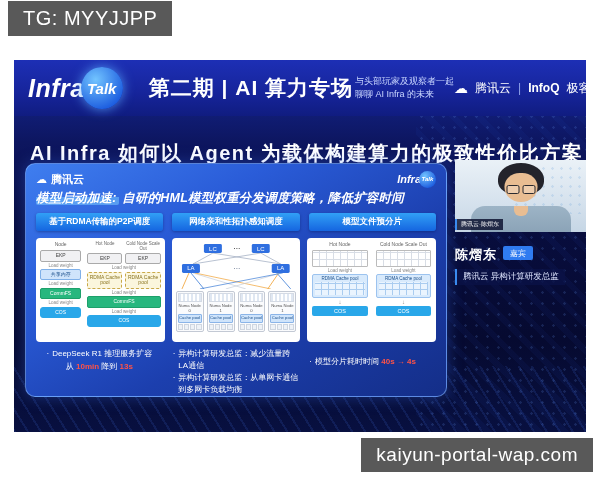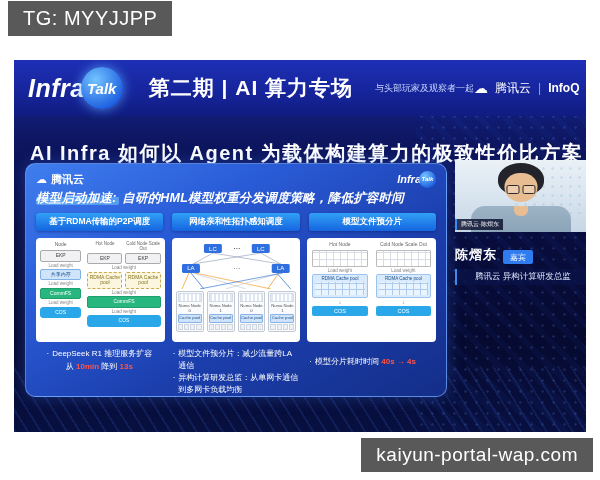--- a/index.html
+++ b/index.html
@@ -40,21 +40,21 @@
   .logo{display:flex;align-items:center;flex:0 0 auto;}
   .logo-infra{font-style:italic;font-weight:800;font-size:25px;color:#fff;letter-spacing:.5px;}
   .logo-talk{
     width:42px;height:42px;border-radius:50%;margin-left:-4px;flex:0 0 auto;
     background:radial-gradient(circle at 35% 30%,#72c4ff,#1e5fe0 75%);
     display:flex;align-items:center;justify-content:center;
     color:#fff;font-style:italic;font-weight:700;font-size:15px;
     box-shadow:0 0 12px rgba(90,170,255,.8);
   }
   .episode{font-size:21px;font-weight:700;color:#fff;margin-left:26px;white-space:nowrap;letter-spacing:1px;}
-  .tagline{margin-left:22px;font-size:9px;color:#c9d6ff;line-height:1.4;white-space:nowrap;}
+  .tagline{margin-left:2px;font-size:9px;color:#c9d6ff;line-height:1.4;white-space:nowrap;}
   .brands{margin-left:auto;display:flex;align-items:center;gap:7px;color:#fff;font-size:12px;white-space:nowrap;}
   .brands .cloud{font-size:14px;line-height:1;}
   .brand-infoq{font-weight:800;}
   .brand-sep{color:#8fa2e8;}
   
   .main-title{
     position:absolute;left:16px;top:80px;width:540px;
     font-size:20px;font-weight:700;color:#fff;letter-spacing:1.5px;white-space:nowrap;
   }
 
@@ -172,46 +172,47 @@
   .sp-face{position:absolute;left:50%;top:13px;transform:translateX(-50%);width:33px;height:29px;background:#e9bd92;border-radius:46% 46% 50% 50%;}
   .sp-glasses{position:absolute;left:50%;top:25px;transform:translateX(-50%);display:flex;gap:3px;}
   .sp-glasses i{width:11px;height:7px;border:1px solid #2a2a30;border-radius:2px;background:rgba(255,255,255,.25);}
   .sp-body{position:absolute;left:50%;bottom:-2px;transform:translateX(-50%);width:100px;height:28px;background:linear-gradient(180deg,#9db4c6,#8aa2b6);border-radius:14px 14px 0 0;}
   .sp-collar{position:absolute;left:50%;bottom:16px;transform:translateX(-50%);width:14px;height:10px;background:#e9bd92;border-radius:0 0 6px 6px;}
   .sp-caption{
     position:absolute;left:0;bottom:2px;background:rgba(8,14,44,.82);color:#fff;
     font-size:6px;padding:1px 4px;border-left:2px solid #3a8bf0;white-space:nowrap;
   }
   .speaker-info{position:absolute;left:441px;top:186px;width:140px;}
-  .sp-name-row{display:flex;align-items:flex-end;gap:6px;}
+  .sp-name-row{display:flex;align-items:flex-start;gap:6px;}
   .sp-name{font-size:13px;font-weight:700;color:#fff;letter-spacing:1px;}
   .sp-badge{background:#2f7bf0;color:#fff;font-size:8px;padding:1.5px 7px;border-radius:2px;}
   .sp-title{
     margin-top:5px;display:inline-block;background:rgba(10,18,70,.78);
-    color:#dfe6ff;font-size:8.5px;padding:2px 18px;border-left:2px solid #3a8bf0;white-space:nowrap;
+    color:#dfe6ff;font-size:8.5px;padding:2px 6px;border-left:2px solid #3a8bf0;white-space:nowrap;
   }
 </style>
 </head>
 <body>
 
 <div class="overlay-box tag-box">TG: MYYJJPP</div>
 <div class="overlay-box watermark-box">kaiyun-portal-wap.com</div>
 
 <div class="frame">
   <div class="tech-pattern"></div>
   <div class="stripes"></div>
 
   <div class="frame-header">
     <div class="logo">
       <span class="logo-infra">Infra</span>
       <span class="logo-talk">Talk</span>
     </div>
     <div class="episode">第二期 | AI 算力专场</div>
     <div class="tagline">
       <div>与头部玩家及观察者一起</div>
+      <div>聊聊 AI Infra 的未来</div>
     </div>
     <div class="brands">
       <span class="cloud">☁</span>
       <span>腾讯云</span>
       <span class="brand-sep">|</span>
       <span class="brand-infoq">InfoQ</span>
       <span>极客传媒</span>
     </div>
   </div>
 
@@ -381,21 +382,21 @@
           <span class="dot">·</span>
           <span>DeepSeek R1 推理服务扩容</span>
         </div>
         <div class="b1-line2">
           <span>从 </span><span class="red">10min</span><span> 降到 </span><span class="red">13s</span>
         </div>
       </div>
       <div class="bullet-col">
         <div class="bullet-line">
           <span class="dot">·</span>
-          <span>模型文件预分片：减少流量跨LA通信</span>
+          <span>异构计算研发总监：减少流量跨LA通信</span>
         </div>
         <div class="bullet-line">
           <span class="dot">·</span>
           <span>异构计算研发总监：从单网卡通信到多网卡负载均衡</span>
         </div>
       </div>
       <div class="bullet-col b4-wrap">
         <div class="bullet-line">
           <span class="dot">·</span>
           <span><span>模型分片耗时时间 </span><span class="red">40s → 4s</span></span>

